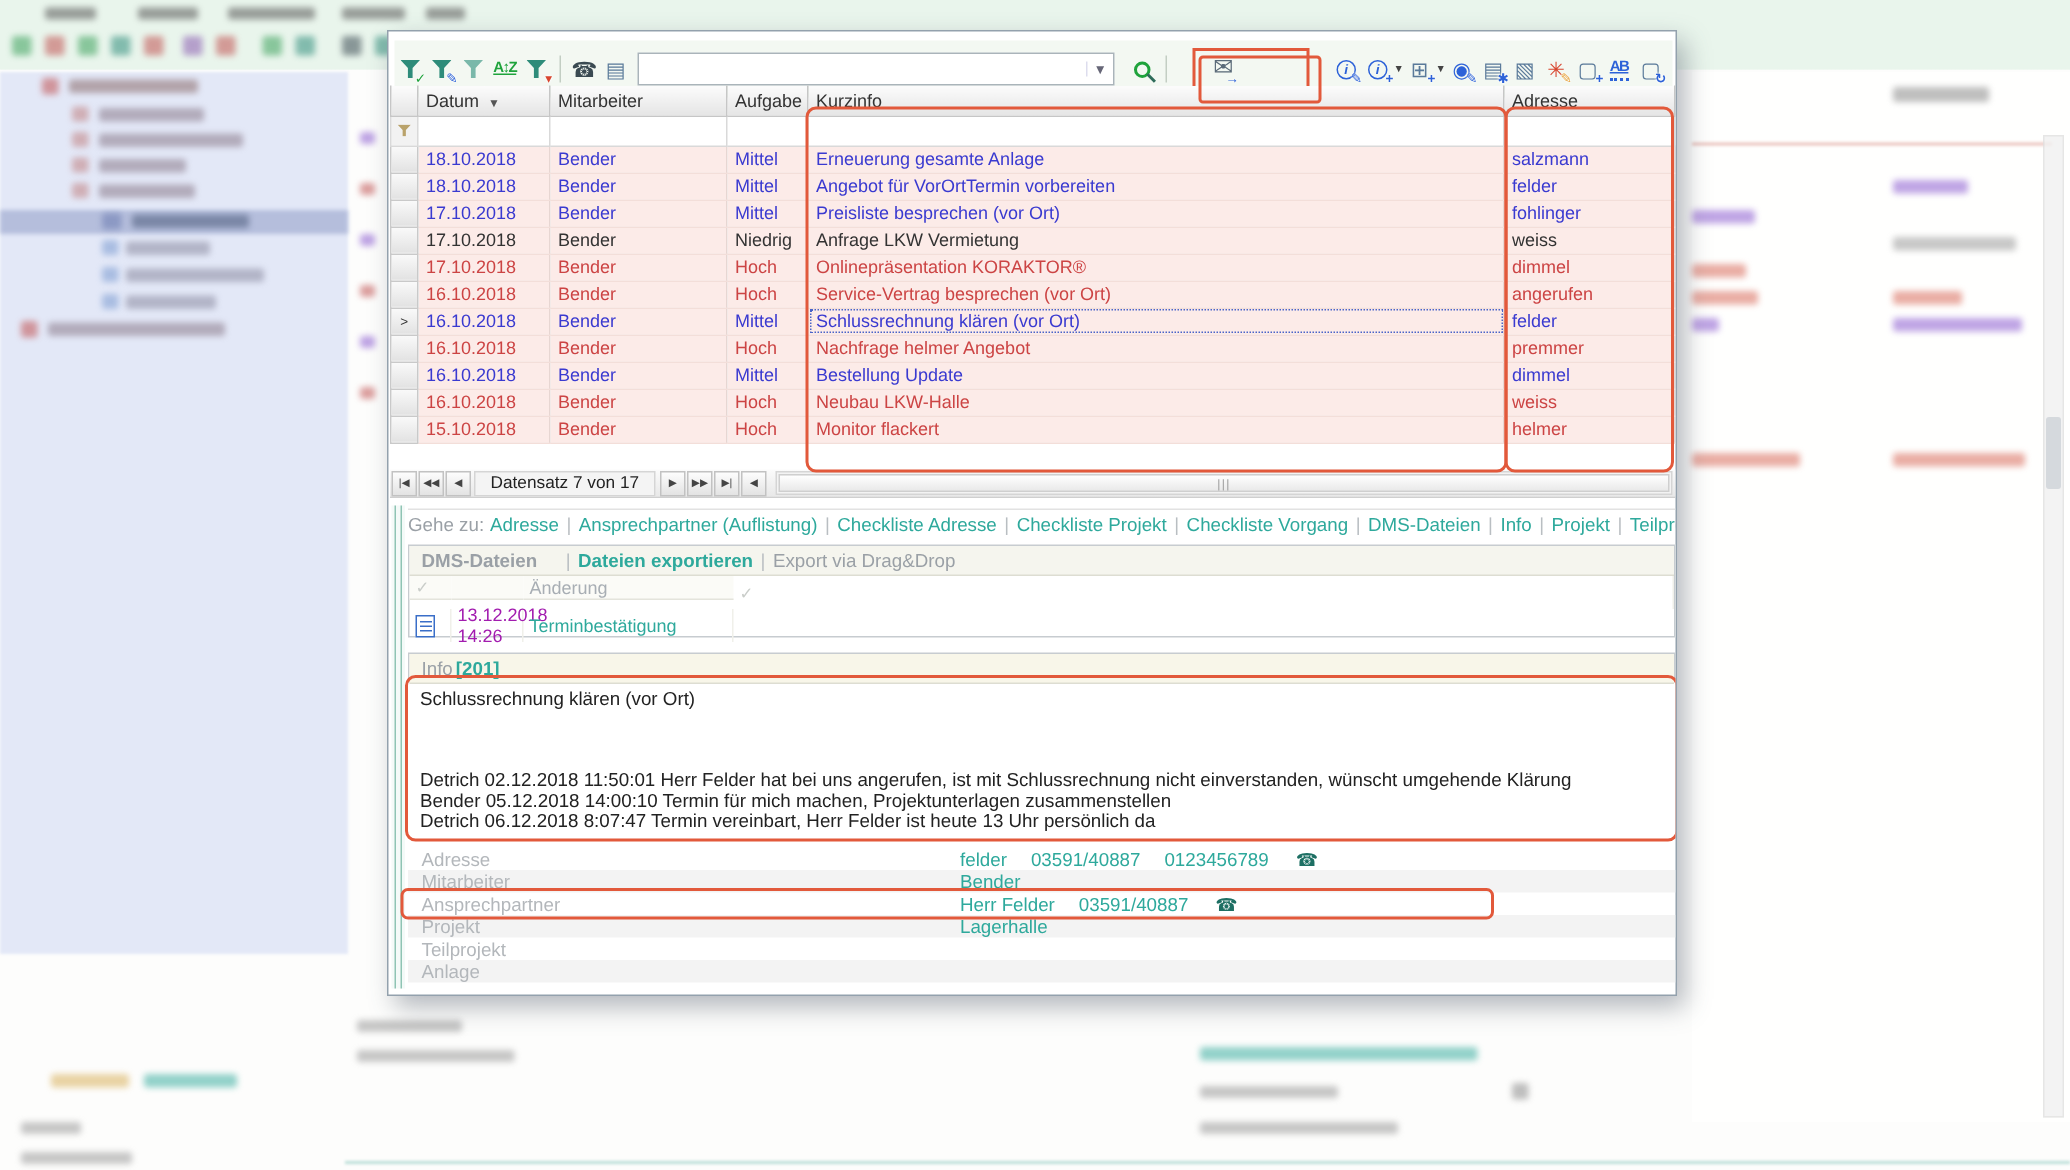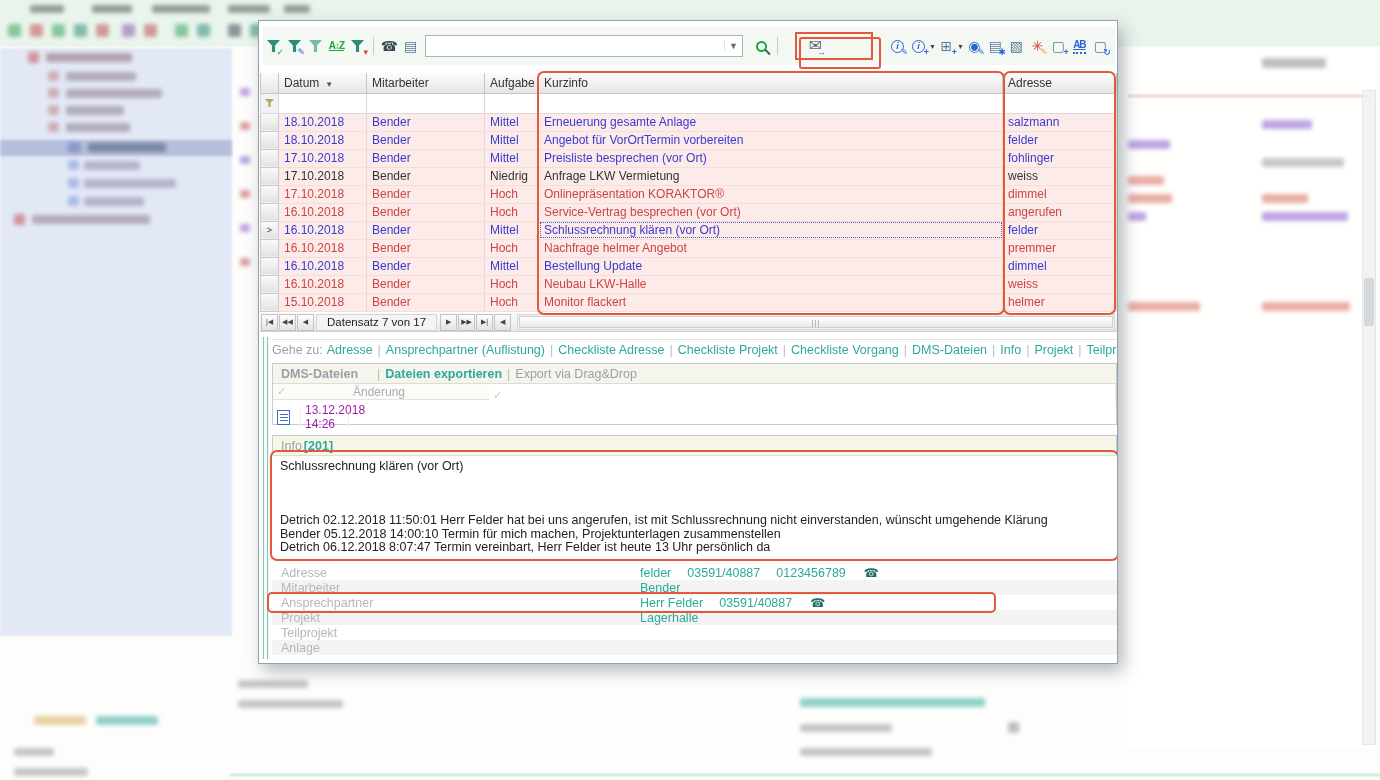--- a/index.html
+++ b/index.html
@@ -45,21 +45,21 @@
                  font-family:inherit; background:transparent; }
   .combo .chev { font-size:9px; color:#667; padding:0 4px; border-left:1px solid #dde; }
   .mag { position:relative; width:11px; height:11px; border:2px solid #1fa33c; border-radius:50%; }
   .mag::after { content:""; position:absolute; width:7px; height:2px; background:#2e6c5a;
                 transform:rotate(45deg); right:-6px; bottom:-3px; }
   .email-hotbox { position:relative; width:78px; height:28px; border:2px solid var(--annotation);
                   display:flex; align-items:center; padding-left:8px; margin-left:12px; flex:0 0 auto; }
   .right-icons { display:flex; align-items:center; margin-left:14px; }
 
   
-  .grid-wrap { position:absolute; left:1px; top:52px; width:741px;border-radius:19px; }
+  .grid-wrap { position:absolute; left:1px; top:36px; width:741px;border-radius:19px; }
   table.grid { border-collapse:collapse; table-layout:fixed; width:856px; font-size:12px; }
   table.grid th { height:20px; background:linear-gradient(#fcfcfc,#e5e5e5); border:1px solid #c6c6c6;
                   border-top:none; font-weight:normal; color:#333; text-align:left; padding:0 5px;
                   white-space:nowrap; overflow:hidden; }
   table.grid th .sortg { font-size:8px; color:#555; margin-left:6px; }
   tr.filter-row td { height:20px; background:#ffffff; border:1px solid #d9d9d9; }
   tr.filter-row td.ind { background:#f2f2f2; text-align:center; }
   .mini-funnel { width:9px; height:8px; background:#b9a26a; clip-path:polygon(0 0,100% 0,62% 45%,62% 100%,38% 100%,38% 45%);
                  display:inline-block; }
   tr.data-row td { height:18px; background:var(--row-bg); border-right:1px solid #e7d6d2;
@@ -463,20 +463,21 @@
           </div>
         <div class="hcell"></div>
         <div class="hcell">Änderung</div>
         <div class="dcell">
             <span class="gcheck">✓</span>
           </div>
         <div class="dcell">
             <span class="doc-icon"></span>
           </div>
         <div class="dcell" style="color:#a21caf;">13.12.2018 14:26</div>
+        <div class="dcell teal-text">Terminbestätigung</div>
       </div>
     </div>
 
     <div class="panel infoh">
       <div class="panel-head" style="background:#f8f6e9;">
         <span class="ph-title">Info</span>
         <span class="info-badge">[201]</span>
       </div>
     </div>
     <div class="info-body" id="info-body">Schlussrechnung klären (vor Ort)

